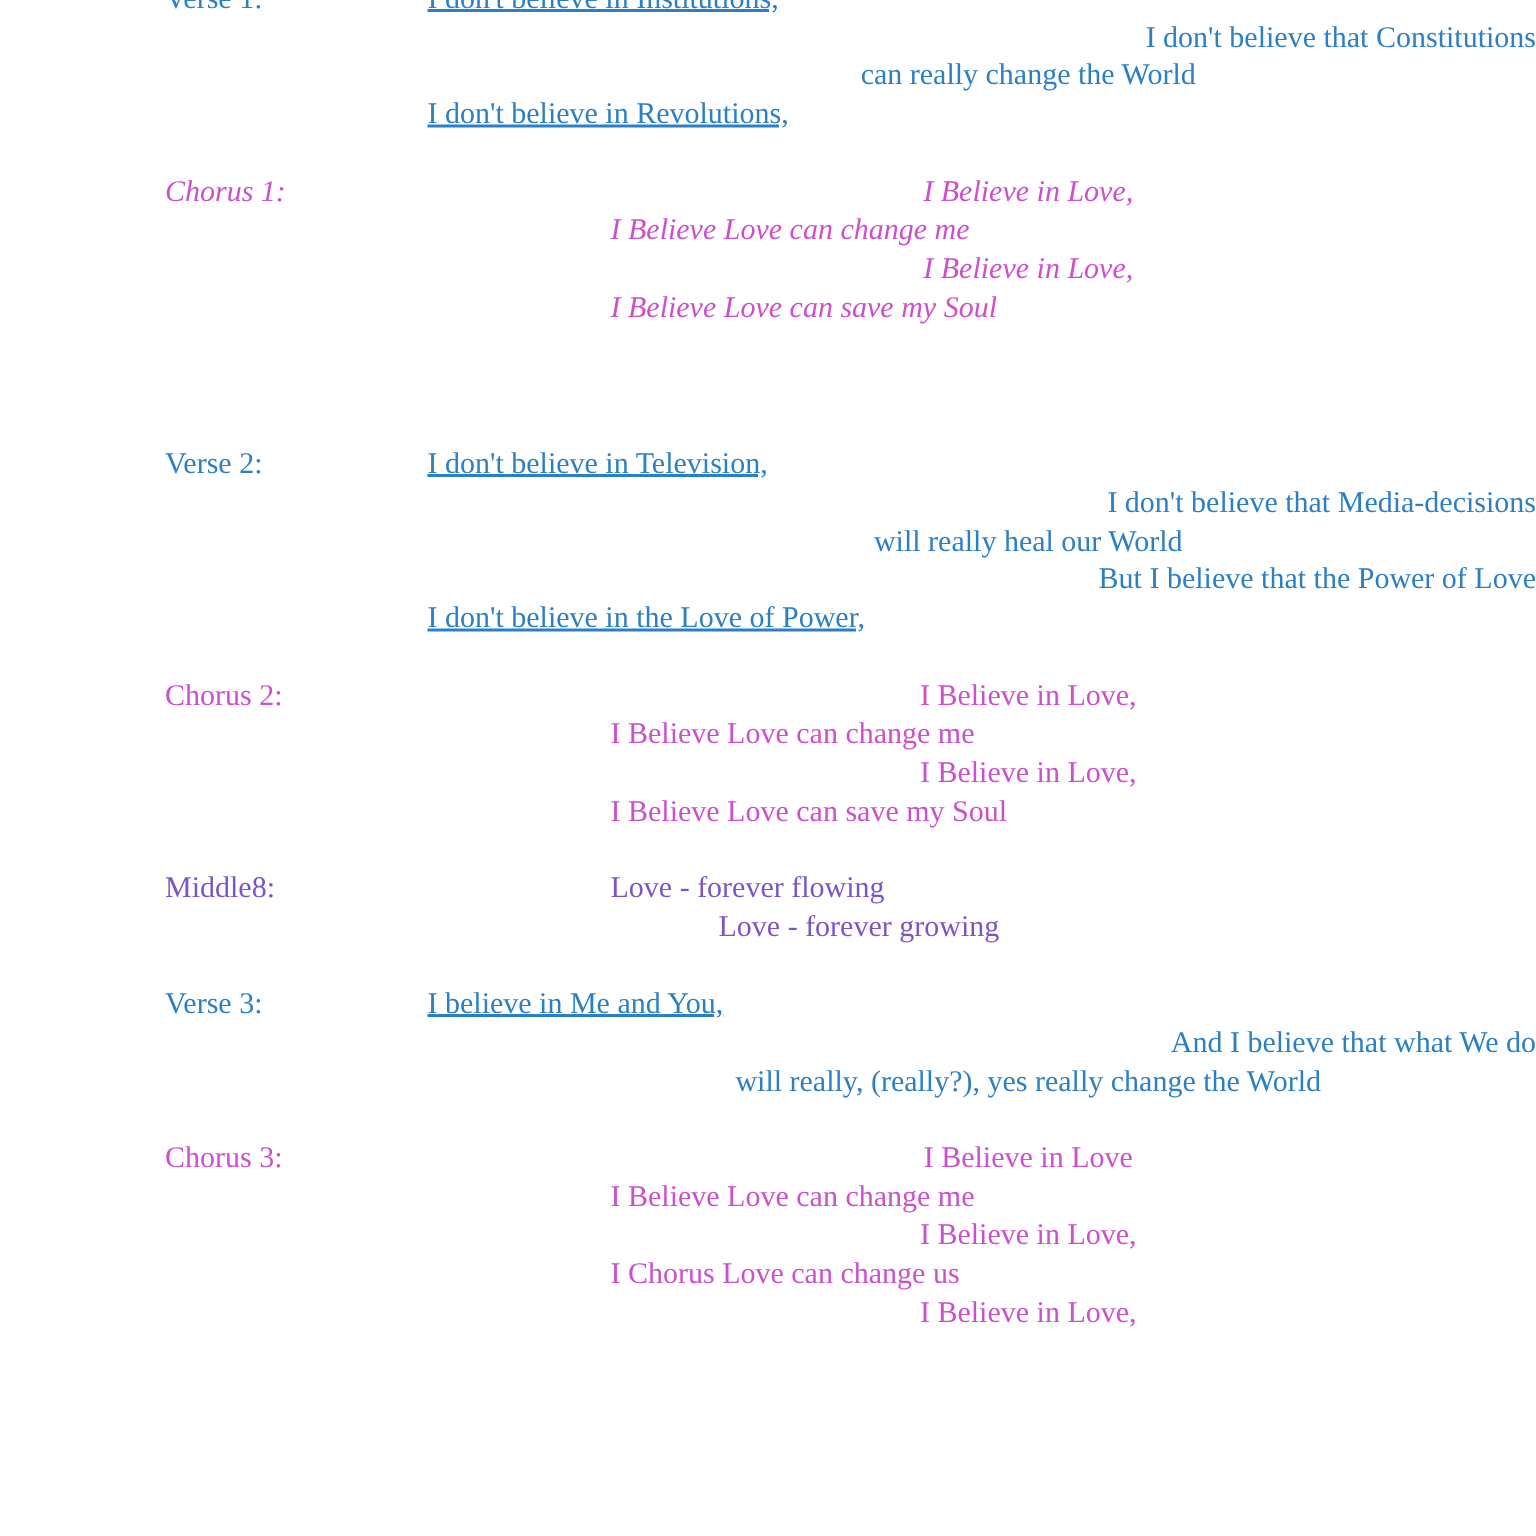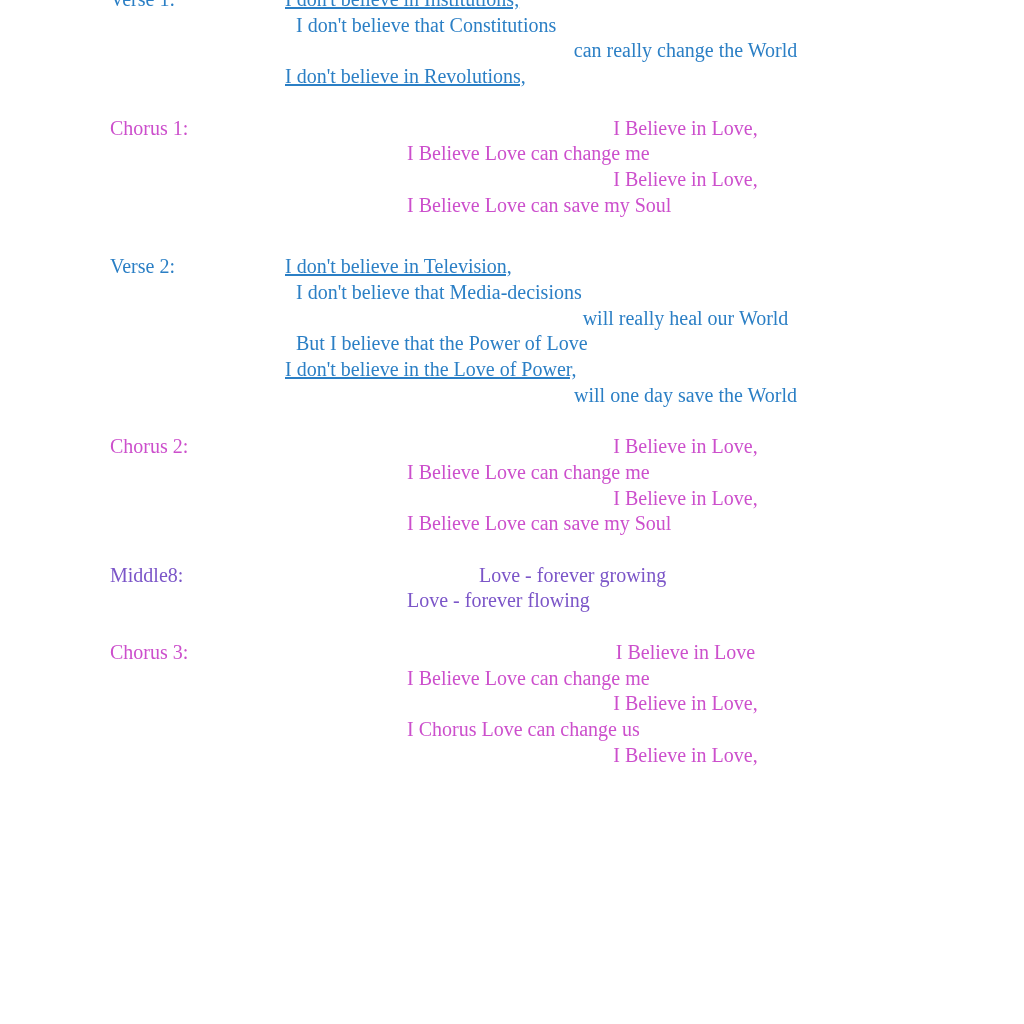--- a/index.html
+++ b/index.html
@@ -16,30 +16,30 @@
     left: 0;
     width: 1024px;
     font-family: "Liberation Serif", "DejaVu Serif", serif;
     font-size: 20px;
     line-height: 25.7px;
   }
   .sec {
     position: relative;
     margin: 0 0 25.7px 0;
   }
-  .sec.gap2 { margin-bottom: 36px; }
+  .sec.gap2 { margin-bottom: 79px; font-style: italic; }
   .label {
     position: absolute;
     left: 110px;
     top: 0;
     white-space: nowrap;
   }
   .line { white-space: nowrap; }
   .ia { margin-left: 285px; text-decoration: underline; }
-  .ib { margin-left: 296px; }
+  .ib { margin-left: 296px; text-align: right; }
   .ic { margin-left: 347px; text-align: center; }
   .id { margin-left: 407px; }
   .ie { margin-left: 479px; }
   .verse   { color: var(--verse, #2b7fc5); }
   .chorus  { color: var(--chorus, #cc4fcc); }
   .middle8 { color: var(--middle8, #7b55c8); }
 </style>
 </head>
 <body style="background: rgb(255, 255, 255);">
 
@@ -61,37 +61,42 @@
     <div class="line id">I Believe Love can save my Soul</div>
   </section>
 
   <section class="sec verse">
     <span class="label">Verse 2:</span>
     <div class="line ia">I don't believe in Television,</div>
     <div class="line ib">I don't believe that Media-decisions</div>
     <div class="line ic">will really heal our World</div>
     <div class="line ib">But I believe that the Power of Love</div>
     <div class="line ia">I don't believe in the Love of Power,</div>
-    <div class="line ic">will one day save the World</div>
   </section>
 
   <section class="sec chorus">
     <span class="label">Chorus 2:</span>
     <div class="line ic">I Believe in Love,</div>
     <div class="line id">I Believe Love can change me</div>
     <div class="line ic">I Believe in Love,</div>
     <div class="line id">I Believe Love can save my Soul</div>
   </section>
 
   <section class="sec middle8">
     <span class="label">Middle8:</span>
+    <div class="line id">Love - forever flowing</div>
     <div class="line ie">Love - forever growing</div>
-    <div class="line id">Love - forever flowing</div>
   </section>
 
+  <section class="sec verse">
+    <span class="label">Verse 3:</span>
+    <div class="line ia">I believe in Me and You,</div>
+    <div class="line ib">And I believe that what We do</div>
+    <div class="line ic">will really, (really?), yes really change the World</div>
+  </section>
 
   <section class="sec chorus">
     <span class="label">Chorus 3:</span>
     <div class="line ic">I Believe in Love</div>
     <div class="line id">I Believe Love can change me</div>
     <div class="line ic">I Believe in Love,</div>
     <div class="line id">I Chorus Love can change us</div>
     <div class="line ic">I Believe in Love,</div>
   </section>
 

